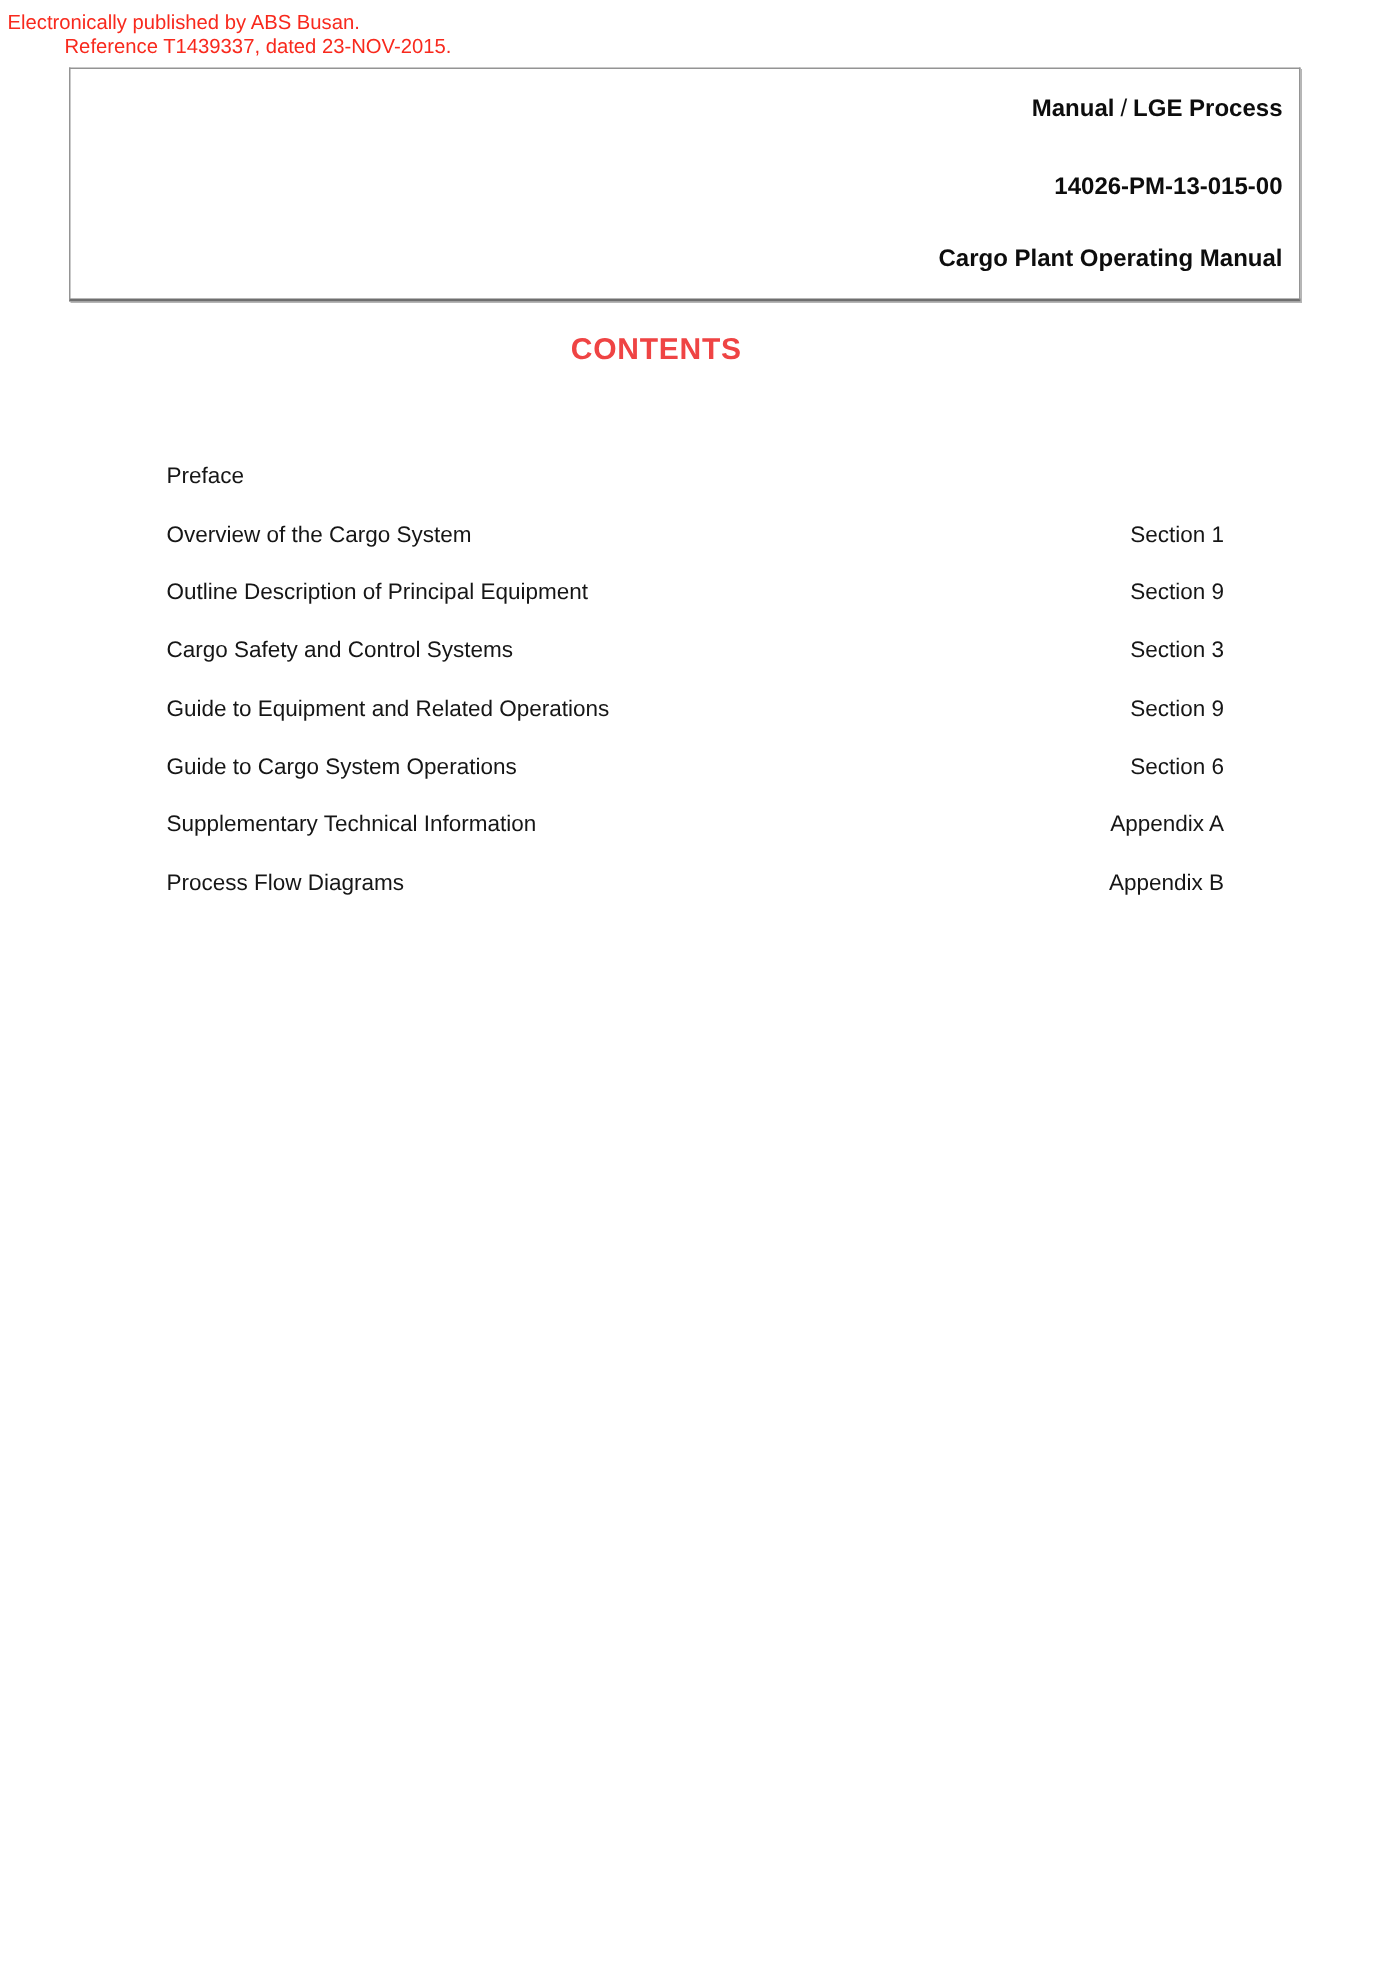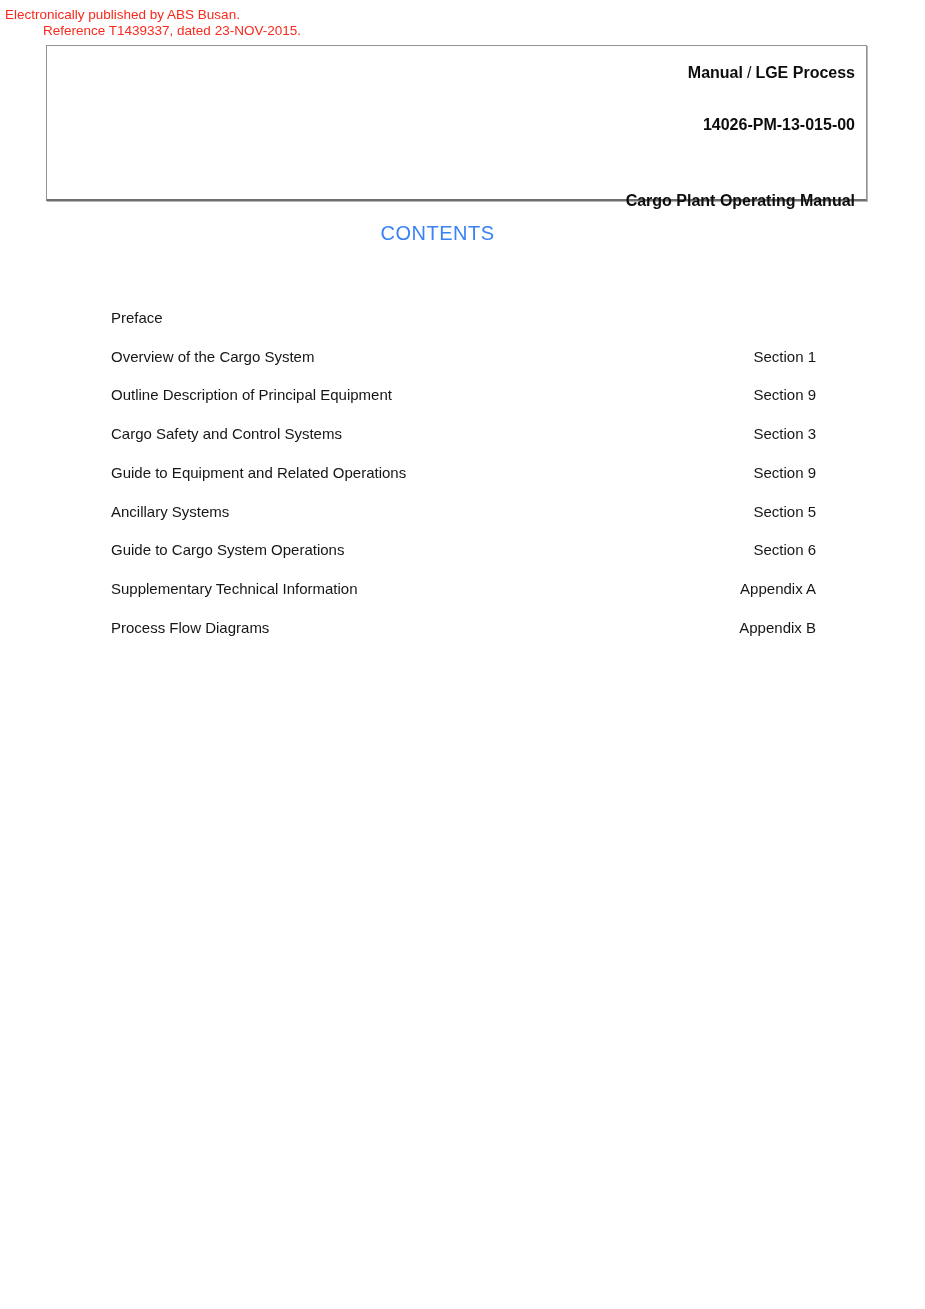--- a/index.html
+++ b/index.html
@@ -29,29 +29,29 @@
     border-bottom: 2px solid #6f6f6f;
     box-shadow: 1px 1px 0 #b5b5b5;
   }
   .logo-wrap { position: absolute; left: 14px; top: 18px; width: 102px; height: 122px; }
   .logo-wrap svg { display: block; width: 100%; height: 100%; }
 
   .header-text { position: absolute; top: 0; right: 11px; width: 480px; height: 100%; text-align: right; }
   .header-line { position: absolute; right: 0; white-space: nowrap; font-size: 16px; line-height: 16px; font-weight: bold; color: #0d0d0d; }
   .hl1 { top: 19px; }
   .hl2 { top: 71px; text-align: right; }
-  .hl3 { top: 119px; margin-top: 28px; }
+  .hl3 { top: 119px; }
   .sep { font-weight: normal; padding: 0 4px; }
 
   
   .contents-title {
     position: absolute; left: 0; top: 222px; width: 875px;
     text-align: center;
-    font-size: 20px; font-weight: normal; letter-spacing: 0.5px;
-    color: #3b82f6;
+    font-size: 20px; font-weight: bold; letter-spacing: 0.5px;
+    color: #ef4444;
   }
 
   
   .toc {
     position: absolute; left: 111px; top: 298px; width: 705px;
   }
   .toc-row {
     height: 38.75px;
     display: flex; justify-content: space-between; align-items: center;
     font-size: 15px; color: #161616;
@@ -99,24 +99,20 @@
     </div>
     <div class="toc-row">
       <span class="toc-title">Cargo Safety and Control Systems</span>
       <span class="toc-ref">Section 3</span>
     </div>
     <div class="toc-row">
       <span class="toc-title">Guide to Equipment and Related Operations</span>
       <span class="toc-ref">Section 9</span>
     </div>
     <div class="toc-row">
-      <span class="toc-title">Ancillary Systems</span>
-      <span class="toc-ref">Section 5</span>
-    </div>
-    <div class="toc-row">
       <span class="toc-title">Guide to Cargo System Operations</span>
       <span class="toc-ref">Section 6</span>
     </div>
     <div class="toc-row">
       <span class="toc-title">Supplementary Technical Information</span>
       <span class="toc-ref">Appendix A</span>
     </div>
     <div class="toc-row">
       <span class="toc-title">Process Flow Diagrams</span>
       <span class="toc-ref">Appendix B</span>

